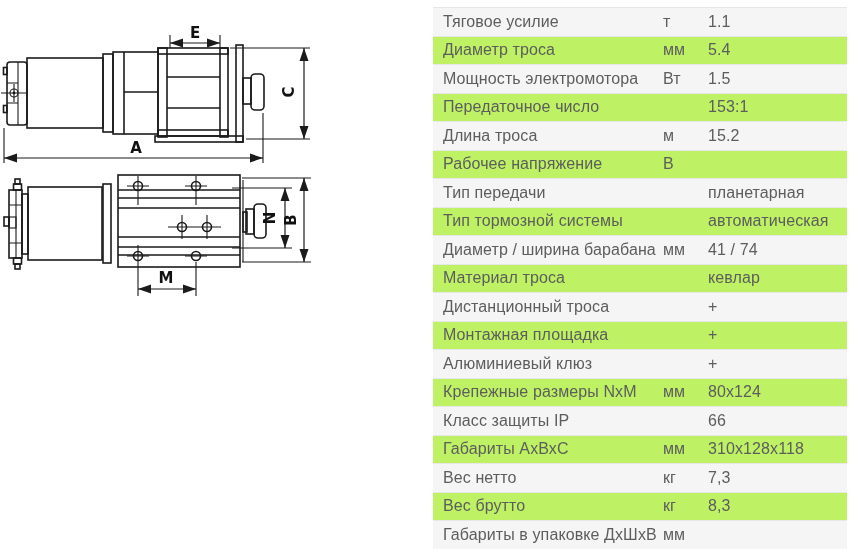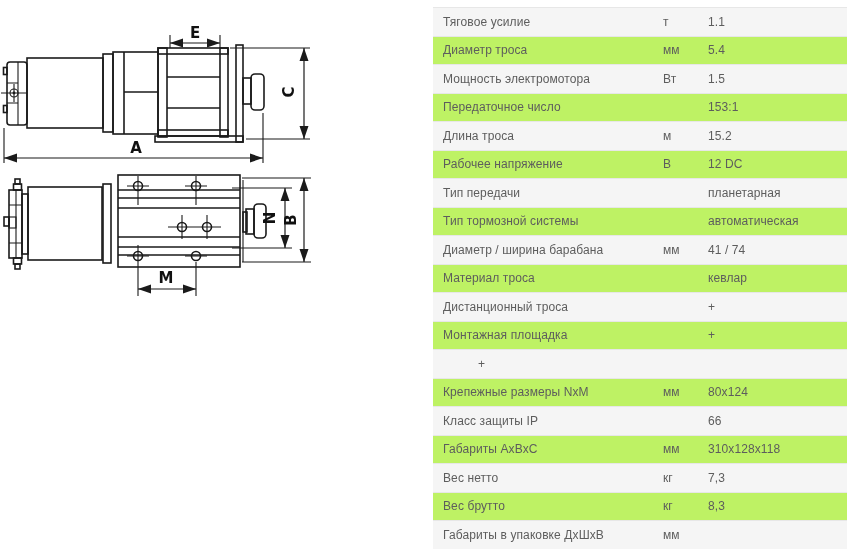--- a/index.html
+++ b/index.html
@@ -4,21 +4,21 @@
 <style>
   html,body{margin:0;padding:0;background:#fff;}
   .screen{
     position:relative;width:850px;height:549px;background:#ffffff;overflow:hidden;
     font-family:"Liberation Sans",sans-serif;
   }
   .drawing-pane{position:absolute;left:0;top:0;width:430px;height:549px;}
   .table-pane{position:absolute;left:433px;top:7px;width:414px;}
   .row{
     display:flex;align-items:center;height:27.5px;border-top:1px solid #e7e7e7;
-    font-size:12px;color:#5d5d5d;letter-spacing:.1px;
+    font-size:16px;color:#5d5d5d;letter-spacing:.1px;
   }
   .row.odd{background:#f5f5f5;}
   .row.even{background:#bef264;}
   .c-label{width:220px;padding-left:10px;white-space:nowrap;overflow:hidden;}
   .c-unit{width:45px;white-space:nowrap;}
   .c-value{flex:1;white-space:nowrap;}
   svg .ln{stroke:#1b1b1b;stroke-width:1.6;fill:none;}
   svg .thin{stroke:#1b1b1b;stroke-width:1.1;fill:none;}
   svg .dim{stroke:#1b1b1b;stroke-width:1.2;fill:none;}
   svg .lbl{font-family:"DejaVu Sans",sans-serif;font-weight:bold;font-size:15px;fill:#111;}
@@ -166,21 +166,20 @@
         <div class="c-value">153:1</div>
       </div>
       <div class="row odd">
         <div class="c-label">Длина троса</div>
         <div class="c-unit">м</div>
         <div class="c-value">15.2</div>
       </div>
       <div class="row even">
         <div class="c-label">Рабочее напряжение</div>
         <div class="c-unit">В</div>
-        <div class="c-value">12 DC</div>
       </div>
       <div class="row odd">
         <div class="c-label">Тип передачи</div>
         <div class="c-unit"></div>
         <div class="c-value">планетарная</div>
       </div>
       <div class="row even">
         <div class="c-label">Тип тормозной системы</div>
         <div class="c-unit"></div>
         <div class="c-value">автоматическая</div>
@@ -199,20 +198,21 @@
         <div class="c-label">Дистанционный троса</div>
         <div class="c-unit"></div>
         <div class="c-value">+</div>
       </div>
       <div class="row even">
         <div class="c-label">Монтажная площадка</div>
         <div class="c-unit"></div>
         <div class="c-value">+</div>
       </div>
       <div class="row odd">
+        <div class="c-label">Алюминиевый клюз</div>
         <div class="c-unit"></div>
         <div class="c-value">+</div>
       </div>
       <div class="row even">
         <div class="c-label">Крепежные размеры NxM</div>
         <div class="c-unit">мм</div>
         <div class="c-value">80x124</div>
       </div>
       <div class="row odd">
         <div class="c-label">Класс защиты IP</div>

